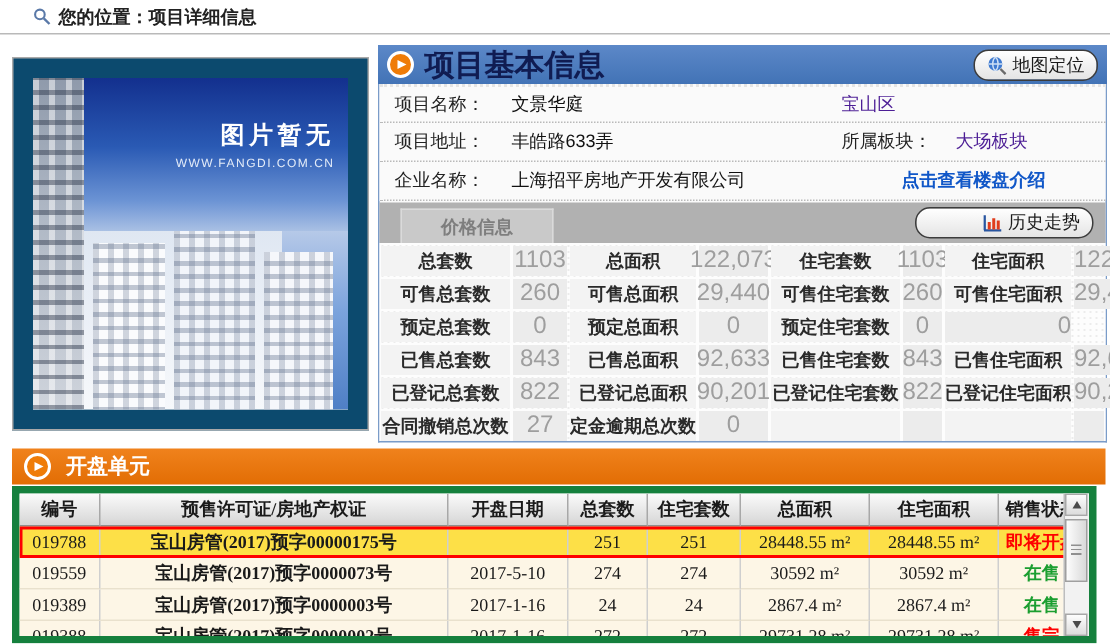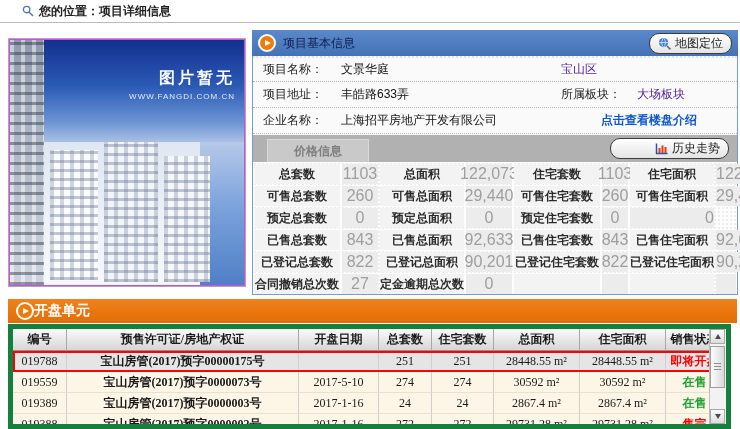--- a/index.html
+++ b/index.html
@@ -4,21 +4,21 @@
 <style>
   html,body{margin:0;padding:0;background:#fff;}
   body{font-family:"Liberation Sans","DejaVu Sans",sans-serif;}
   #app{position:relative;width:740px;height:429px;background:#fff;overflow:hidden;font-size:12px;color:#222;}
 
   
   .crumb{position:absolute;left:22px;top:3px;height:16px;display:flex;align-items:center;gap:5px;font-weight:bold;color:#222;}
   .topline{position:absolute;left:0;top:22px;width:740px;height:0;border-top:1px solid #b9b9b9;}
 
   
-  .photo-frame{position:absolute;left:8px;top:38px;width:238px;height:249px;border:1px solid #a9a9a9;background:#d946ef;box-sizing:border-box;padding:1px;}
+  .photo-frame{position:absolute;left:8px;top:38px;width:238px;height:249px;border:1px solid #a9a9a9;background:#0c4a6e;box-sizing:border-box;padding:13px;}
   .photo{position:relative;width:100%;height:100%;overflow:hidden;background:#e9eef6;}
   .photo-strip{position:absolute;left:0;top:0;width:34px;height:100%;
     background:linear-gradient(180deg,#8f9aab 0%,#aeb7c4 40%,#cfd4dc 100%);}
   .photo-strip:after{content:"";position:absolute;inset:0;
     background-image:repeating-linear-gradient(0deg,rgba(40,50,70,.45) 0 3px,transparent 3px 10px),
                      repeating-linear-gradient(90deg,rgba(255,255,255,.5) 0 4px,transparent 4px 11px);}
   .photo-main{position:absolute;left:34px;top:0;right:0;height:100%;}
   .sky{position:absolute;left:0;top:0;right:0;height:102px;
     background:linear-gradient(180deg,#13308e 0%,#2a5ab4 45%,#6b93d4 80%,#a9c0e4 100%);}
   .no-image{position:absolute;right:9px;top:28px;color:#fff;font-size:16px;font-weight:bold;letter-spacing:3px;}
@@ -33,21 +33,21 @@
                      repeating-linear-gradient(90deg,rgba(96,112,140,.28) 0 4px,transparent 4px 10px);}
   .b1{left:6px;top:8px;width:48px;height:130px;}
   .b2{left:60px;top:0;width:54px;height:140px;background:#f2f5fa;}
   .b3{left:120px;top:14px;width:46px;height:126px;background:#f5f7fb;}
 
   
   .panel{position:absolute;left:252px;top:30px;width:486px;height:265px;box-sizing:border-box;
     border:1px solid #7a9cc9;border-top:none;background:#fafafa;}
   .phead{position:absolute;left:-1px;top:0;width:486px;height:26px;
     background:linear-gradient(180deg,#5c88c8,#4273b6);display:flex;align-items:center;box-sizing:border-box;padding:0 6px;}
-  .ptitle{margin-left:7px;font-size:12px;font-weight:normal;color:#101c52;}
+  .ptitle{margin-left:7px;font-size:20px;font-weight:bold;color:#101c52;}
   .play{width:14px;height:14px;border-radius:50%;background:#ef7c08;border:2px solid #fff;position:relative;flex:0 0 auto;}
   .play:after{content:"";position:absolute;left:5px;top:3.5px;border-left:6px solid #fff;border-top:3.5px solid transparent;border-bottom:3.5px solid transparent;}
   .pill{margin-left:auto;height:19px;display:flex;align-items:center;gap:4px;padding:0 8px;
     background:linear-gradient(180deg,#ffffff,#e4e4e4);border:1px solid #3c3c3c;border-radius:10px;
     font-size:12px;color:#1a1a1a;cursor:pointer;}
 
   .info{position:absolute;left:0;top:26px;width:100%;}
   .irow{display:flex;align-items:center;height:26px;border-bottom:1px dotted #b9b9b9;background:#fafafa;box-sizing:border-box;}
   .irow:first-child{border-top:2px dotted #e4e4e4;}
   .ilab{width:78px;padding-left:10px;color:#222;flex:0 0 auto;}
@@ -66,30 +66,30 @@
   .stats{position:absolute;left:0;top:132px;width:100%;bottom:0;background:#fdfdfd;padding-top:2px;
     background-image:radial-gradient(#ececec 1px,transparent 1px);background-size:4px 4px;}
   .srow{display:grid;grid-template-columns:86px 36px 84px 46px 86px 26px 84px 1fr;gap:2px;height:20px;margin:0 1px 2px 1px;}
   .sl{background:#f3f3f3;display:flex;align-items:center;justify-content:center;font-weight:bold;color:#2a2a2a;font-size:12px;white-space:nowrap;overflow:hidden;}
   .sv{background:#ececec;display:flex;align-items:center;justify-content:center;color:#9e9e9e;font-size:16px;white-space:nowrap;}
   .srow .sv:last-child{justify-content:flex-end;overflow:visible;}
 
   
   .obar{position:absolute;left:8px;top:299px;width:729px;height:24px;
     background:linear-gradient(180deg,#f0821c,#e26d04);display:flex;align-items:center;padding:0 8px;box-sizing:border-box;}
-  .otitle{margin-left:0;font-size:14px;font-weight:bold;color:#fff;}
+  .otitle{margin-left:10px;font-size:14px;font-weight:bold;color:#fff;}
 
   .tablewrap{position:absolute;left:8px;top:324px;width:723px;height:105px;border:5px solid #15803d;box-sizing:border-box;background:#fff;overflow:hidden;font-family:Liberation Serif, serif;}
   .trow{display:grid;grid-template-columns:54px 232px 80px 53px 62px 86px 86px 58px;align-items:stretch;}
   .thead{height:22px;background:linear-gradient(180deg,#fbfbfb,#d4d4d4);}
   .thead .cell{font-weight:bold;color:#1a1a1a;border-right:1px solid #a8a8a8;border-bottom:1px solid #8f8f8f;}
   .cell{display:flex;align-items:center;justify-content:center;font-size:12px;white-space:nowrap;overflow:hidden;}
   .drow{height:21px;background:#fdf6e6;cursor:pointer;}
   .drow .cell{border-right:1px solid #cfcfcf;border-bottom:1px solid #e9e1cd;color:#1a1a1a;}
-  .drow.hl{background:#e5e5e5;outline:2px solid #fe0000;outline-offset:-2px;}
+  .drow.hl{background:#fde047;outline:2px solid #fe0000;outline-offset:-2px;}
   .lic{font-weight:bold;}
   .status[data-color="red"]{color:#fe0000;font-weight:bold;}
   .status[data-color="green"]{color:#1b9e30;font-weight:bold;}
 
   .vscroll{position:absolute;right:0;top:0;width:16px;height:100%;background:#f2f2f2;border-left:1px solid #bdbdbd;}
   .sbtn{position:absolute;left:0;width:15px;height:15px;background:linear-gradient(180deg,#fdfdfd,#dcdcdc);border:1px solid #a8a8a8;box-sizing:border-box;display:flex;align-items:center;justify-content:center;cursor:pointer;}
   .sbtn.up{top:0;}
   .sbtn.down{bottom:0;}
   .tri-up{width:0;height:0;border-left:3.5px solid transparent;border-right:3.5px solid transparent;border-bottom:5px solid #4a4a4a;}
   .tri-down{width:0;height:0;border-left:3.5px solid transparent;border-right:3.5px solid transparent;border-top:5px solid #4a4a4a;}

